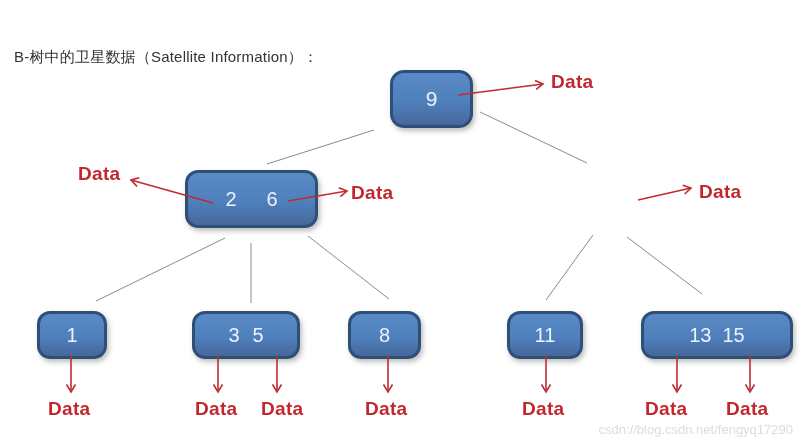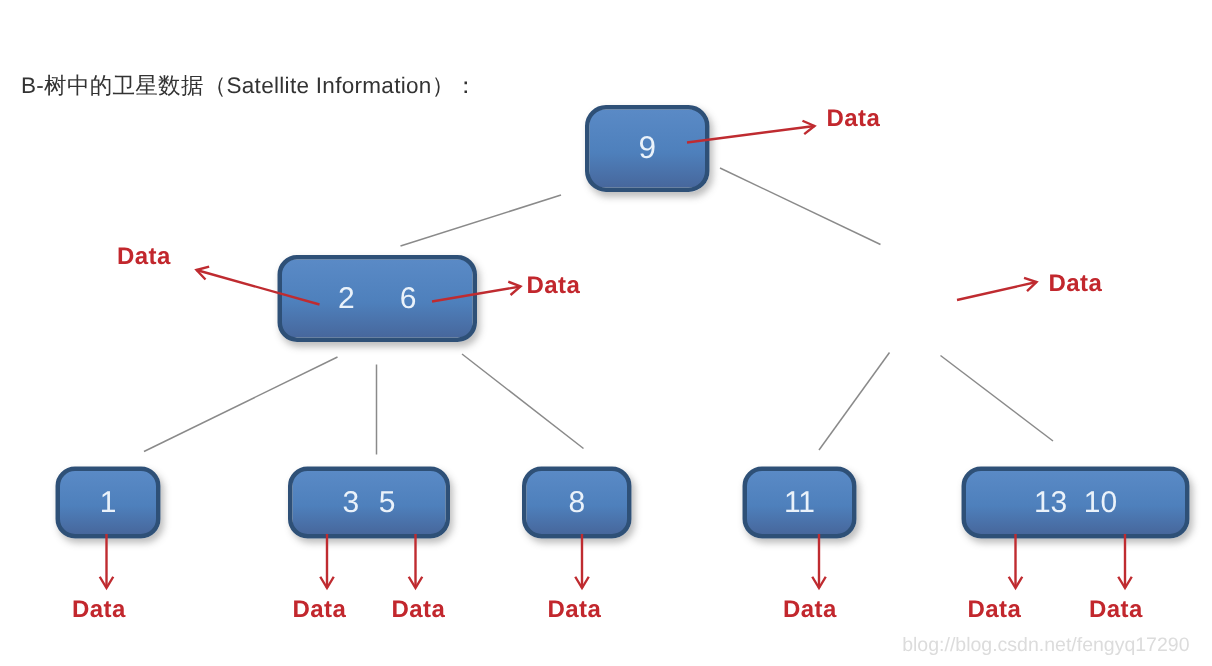--- a/index.html
+++ b/index.html
@@ -43,21 +43,21 @@
     box-shadow:2px 3px 5px rgba(70,70,70,.35);
     display:flex;align-items:center;justify-content:center;
     color:var(--node-text);
     font-size:20px;
     box-sizing:border-box;
   }
   .node.root{font-size:21px;border-radius:14px;}
   .data-label{
     position:absolute;z-index:4;
     color:var(--data-red);
-    font-size:16px;font-weight:bold;
+    font-size:19px;font-weight:bold;
     letter-spacing:.3px;
   }
   .watermark{
     position:absolute;right:15px;bottom:7px;z-index:5;
     color:var(--watermark-gray);
     font-size:13px;
   }
 </style>
 </head>
 <body>
@@ -82,27 +82,27 @@
 
   <div class="node" style="left:192px;top:311px;width:108px;height:48px;gap:13px;">
     <span>3</span>
     <span>5</span>
   </div>
 
   <div class="node" style="left:348px;top:311px;width:73px;height:48px;">
     <span>8</span>
   </div>
 
-  <div class="node" style="left:495px;top:311px;width:76px;height:48px;">
+  <div class="node" style="left:507px;top:311px;width:76px;height:48px;">
     <span>11</span>
   </div>
 
   <div class="node" style="left:641px;top:311px;width:152px;height:48px;gap:11px;">
     <span>13</span>
-    <span>10</span>
+    <span>15</span>
   </div>
 
   <svg class="connectors" viewBox="0 0 808 444">
     <defs>
       <marker id="ah" viewBox="0 0 11 11" markerWidth="11" markerHeight="11" refX="9" refY="5.5" orient="auto" markerUnits="userSpaceOnUse">
         <path d="M1.5,1 L9,5.5 L1.5,10" fill="none" stroke="#bf2b30" stroke-width="1.6"></path>
       </marker>
     </defs>
 
     <g stroke="#8a8a8a" stroke-width="1">
@@ -135,14 +135,14 @@
   <div class="data-label" style="left:351px;top:182px;">Data</div>
   <div class="data-label" style="left:699px;top:181px;">Data</div>
   <div class="data-label" style="left:48px;top:398px;">Data</div>
   <div class="data-label" style="left:195px;top:398px;">Data</div>
   <div class="data-label" style="left:261px;top:398px;">Data</div>
   <div class="data-label" style="left:365px;top:398px;">Data</div>
   <div class="data-label" style="left:522px;top:398px;">Data</div>
   <div class="data-label" style="left:645px;top:398px;">Data</div>
   <div class="data-label" style="left:726px;top:398px;">Data</div>
 
-  <div class="watermark">blog://blog.csdn.net/fengyq17290</div>
+  <div class="watermark">csdn://blog.csdn.net/fengyq17290</div>
 </div>
 
 </body></html>

